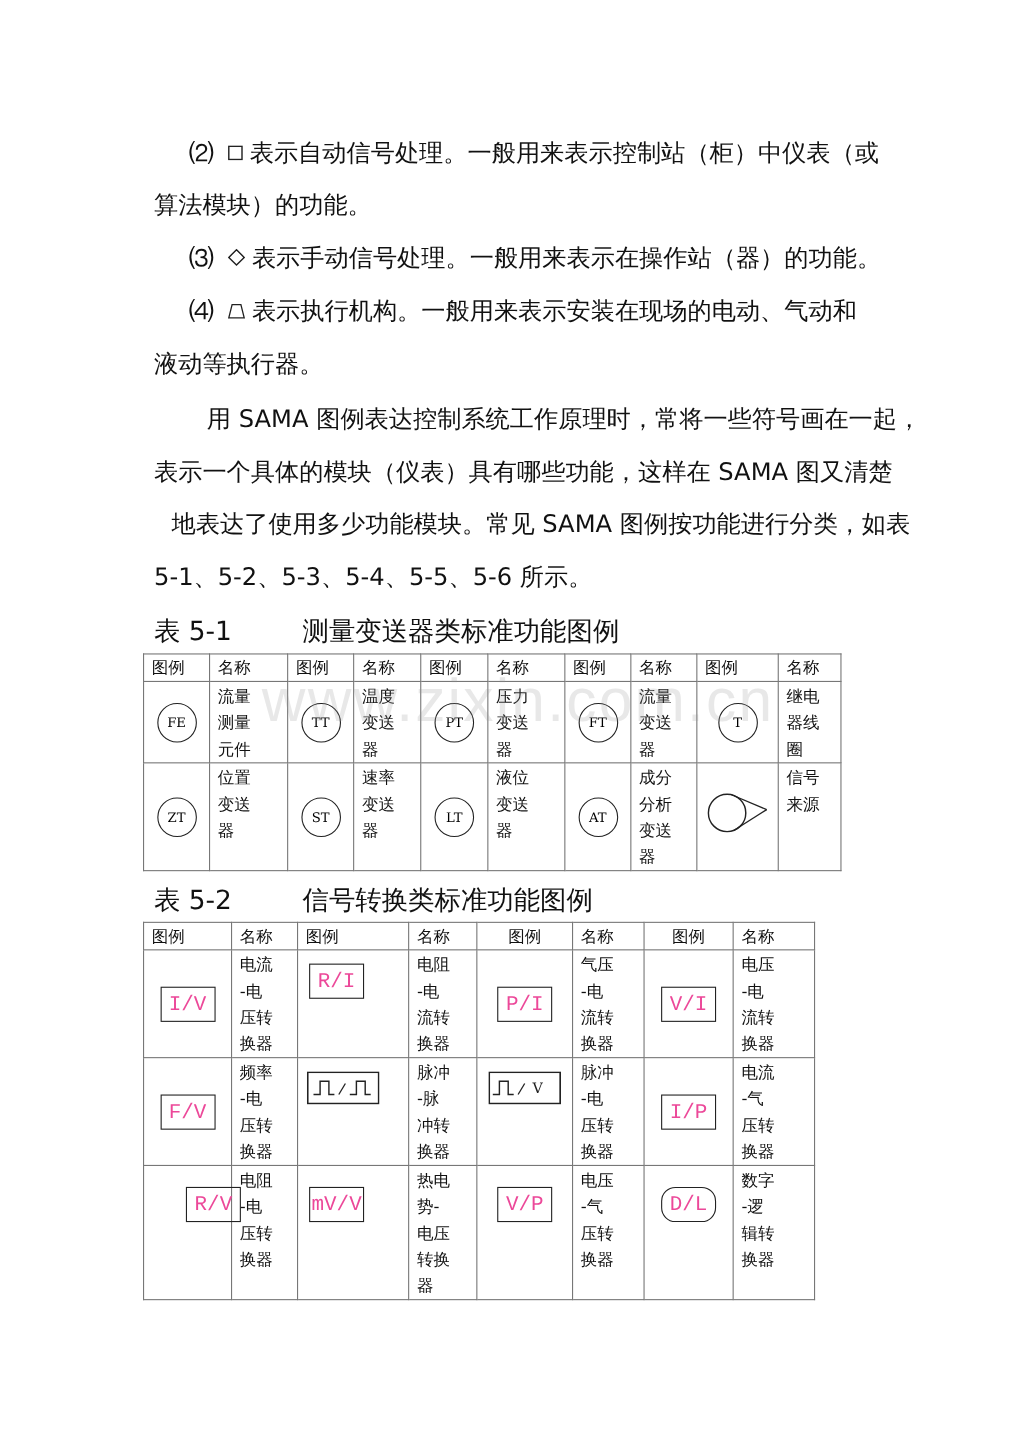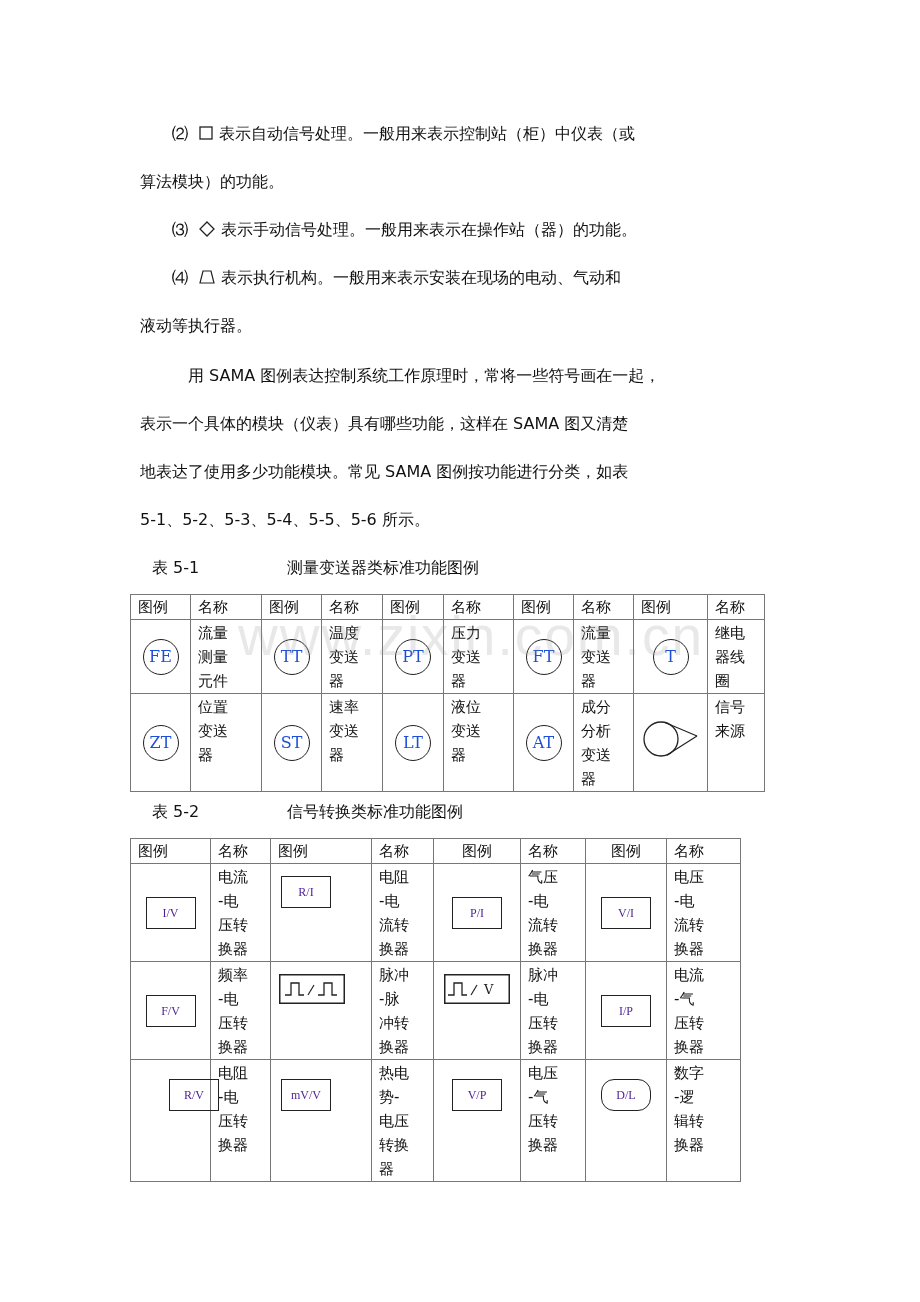--- a/index.html
+++ b/index.html
@@ -1,36 +1,36 @@
 <!DOCTYPE html>
 <html><head>
   <meta charset="utf-8">
   <style>
     html, body { margin: 0; padding: 0; background: #ffffff; }
     body { width: 920px; height: 1302px; position: relative; overflow: hidden;
            font-family: "DejaVu Sans", "Liberation Sans", sans-serif; color: #111; }
-    .line { position: absolute; white-space: nowrap; font-size: 16px; }
+    .line { position: absolute; white-space: nowrap; font-size: 22px; }
     .sym { display: inline-block; vertical-align: middle; margin: 0 6px; }
-    .caption { position: absolute; left: 152px; font-size: 16px; white-space: nowrap; }
+    .caption { position: absolute; left: 140px; font-size: 24px; white-space: nowrap; }
     .caption .num { display: inline-block; width: 135px; }
     .watermark { position: absolute; left: 238px; top: 604px; font-size: 55px; color: rgba(150,150,150,0.22);
                  font-family: "Liberation Sans", sans-serif; letter-spacing: 2px; pointer-events: none; z-index: 5; }
 
     table { position: absolute; border-collapse: collapse; table-layout: fixed; font-size: 15px; }
     td, th { border: 1.5px solid #777; padding: 0 0 0 7px; vertical-align: top; font-weight: normal; text-align: left; line-height: 24px; }
     th { height: 22px; }
     td.sym-cell { vertical-align: middle; padding: 0; text-align: center; position: relative; }
     td.name-cell { padding-top: 1px; }
     .name-line { display: block; }
     th.center { text-align: center; padding-left: 0; }
 
     .circle { display: inline-block; width: 34px; height: 34px; border: 1.3px solid #222; border-radius: 50%;
-              font-family: "DejaVu Serif", "Liberation Serif", serif; font-size: 16px; line-height: 34px; text-align: center; color: #1d4ed8; }
+              font-family: "DejaVu Serif", "Liberation Serif", serif; font-size: 12px; line-height: 34px; text-align: center; color: #000000; }
     .box { display: inline-block; width: 48px; height: 30px; border: 1.5px solid #222; line-height: 30px;
-           font-family: Liberation Serif, serif; font-size: 12px; text-align: center; color: #4c1d95; }
+           font-family: Liberation Mono, monospace; font-size: 19px; text-align: center; color: #ec4899; }
     .box.left { position: absolute; left: 10px; top: 12px; }
   </style>
 </head>
 <body>
 
 <div class="line" style="left:172px; top:124px;">
   <span>⑵</span>
   <span class="sym">
     <svg width="14" height="14" viewBox="0 0 14 14">
         <rect x="1" y="1" width="12" height="12" fill="none" stroke="#222" stroke-width="1.3"></rect>
@@ -53,21 +53,21 @@
   <span class="sym">
     <svg width="16" height="14" viewBox="0 0 16 14">
         <polygon points="4,1 12,1 15,13 1,13" fill="none" stroke="#222" stroke-width="1.2"></polygon>
       </svg>
   </span><span>表示执行机构。一般用来表示安装在现场的电动、气动和</span>
 </div>
 <div class="line" style="left:140px; top:316px;">液动等执行器。</div>
 
 <div class="line" style="left:188px; top:366px;">用 SAMA 图例表达控制系统工作原理时，常将一些符号画在一起，</div>
 <div class="line" style="left:140px; top:414px;">表示一个具体的模块（仪表）具有哪些功能，这样在 SAMA 图又清楚</div>
-<div class="line" style="left:140px; top:462px;">地表达了使用多少功能模块。常见 SAMA 图例按功能进行分类，如表</div>
+<div class="line" style="left:156px; top:462px;">地表达了使用多少功能模块。常见 SAMA 图例按功能进行分类，如表</div>
 <div class="line" style="left:140px; top:510px;">5-1、5-2、5-3、5-4、5-5、5-6 所示。</div>
 
 <div class="caption" style="top:558px;">
   <span class="num">表 5-1</span><span>测量变送器类标准功能图例</span>
 </div>
 
 <table style="left:130px; top:594px; width:634px;">
   <colgroup>
     <col style="width:60px">
       <col style="width:71px">

